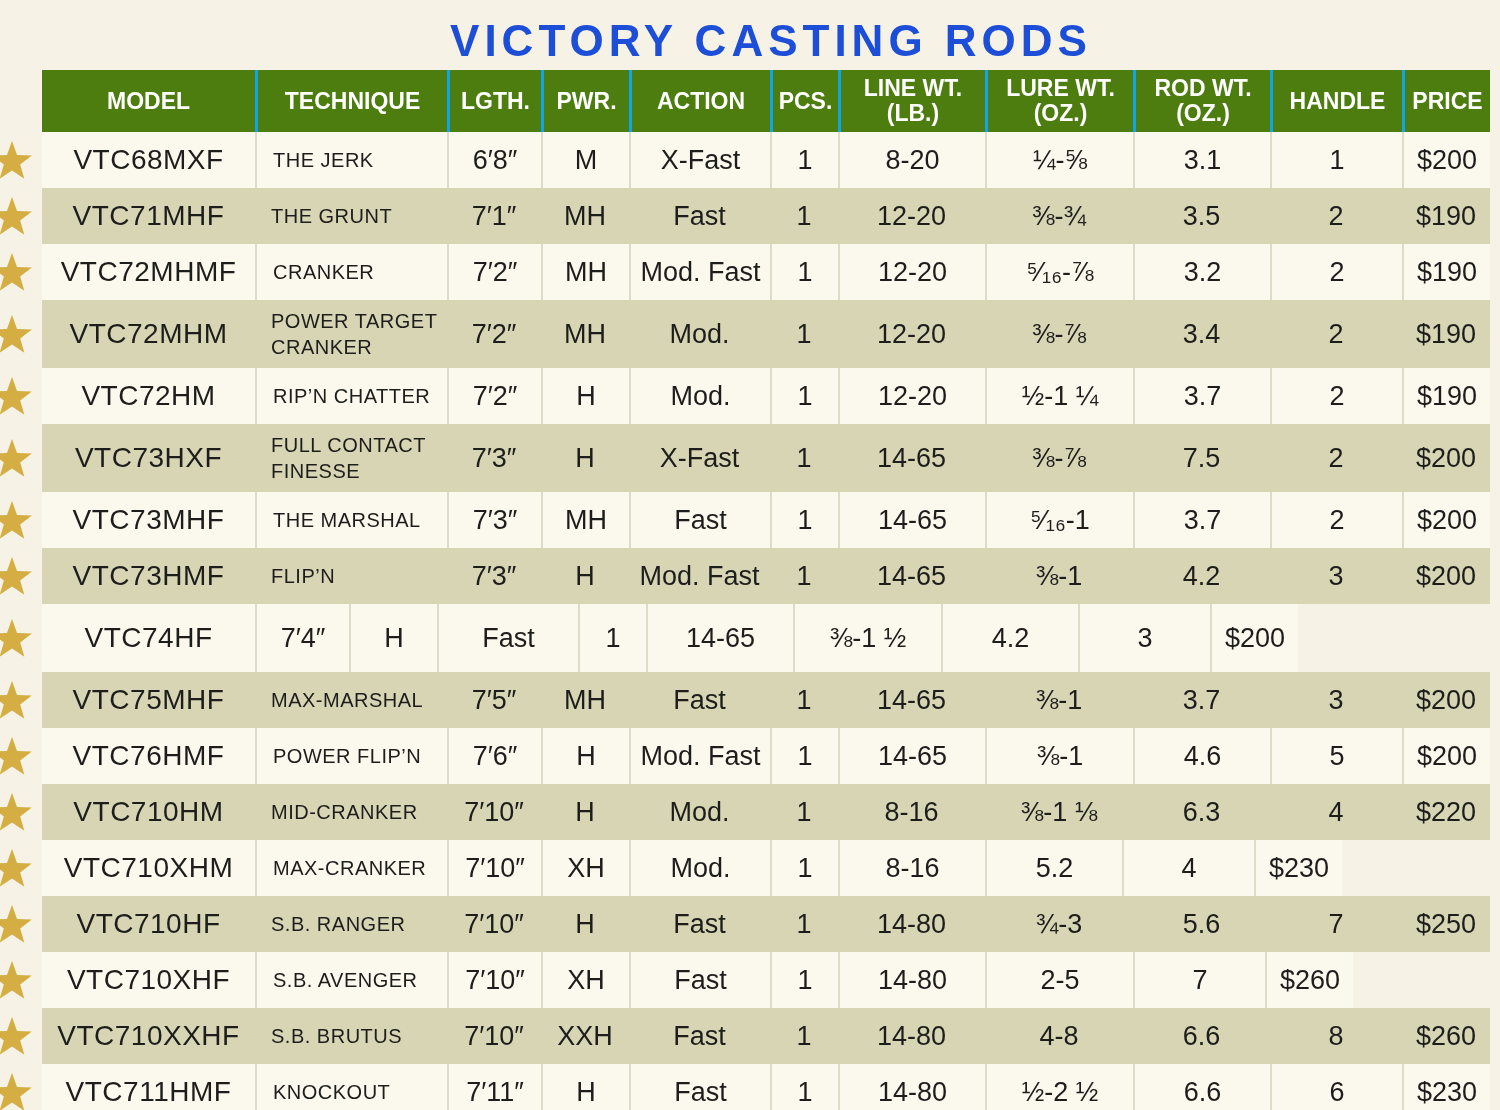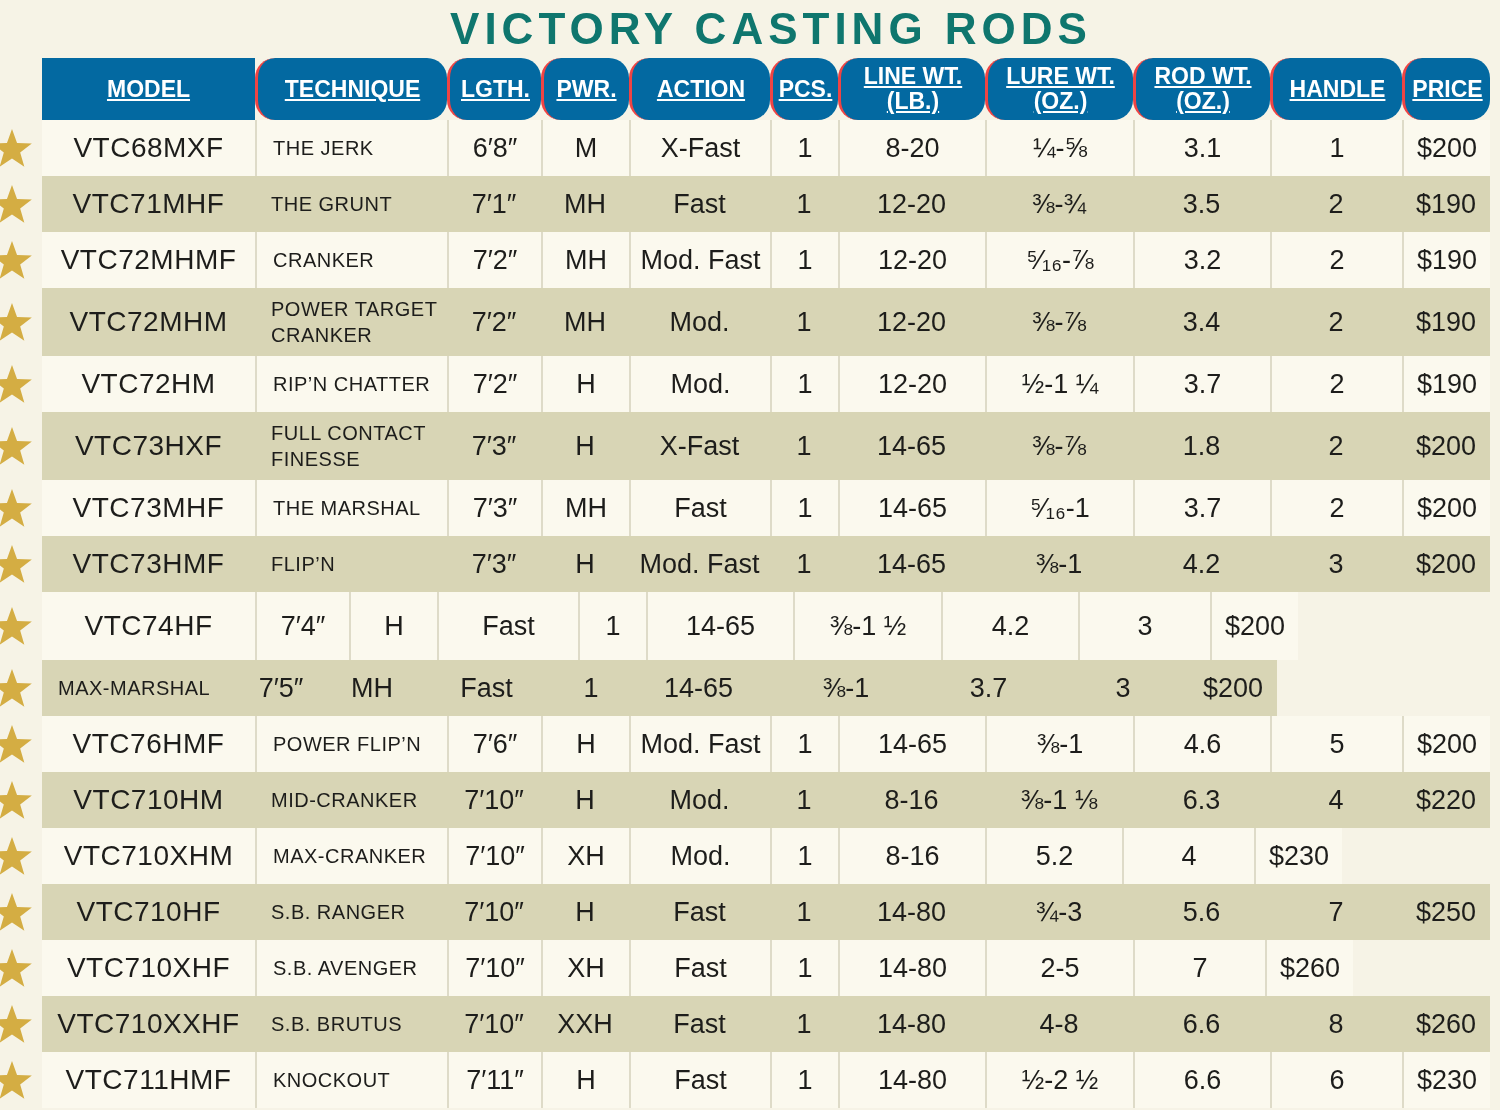--- a/index.html
+++ b/index.html
@@ -7,35 +7,35 @@
     width:1500px;height:1110px;overflow:hidden;
     background:#f6f3e6;
     font-family:"Liberation Sans","DejaVu Sans",sans-serif;
     color:#1d1d1b;
   }
   .title{
     margin:0 0 0 42px;
     height:58px;
     display:flex;align-items:center;justify-content:center;
     font-size:44px;font-weight:700;letter-spacing:5px;
-    color:#0f766e;
+    color:#1d4ed8;
     line-height:1;
-    padding-top:0;
+    padding-top:12px;
   }
   .table-wrap{width:1490px;}
   .header-row{display:flex;}
   .star-spacer{width:42px;flex:none;background:#f6f3e6;}
   .hcell{
-    background:#0369a1;color:#ffffff;
+    background:#4d7c0f;color:#ffffff;
     font-weight:700;font-size:23px;line-height:1.08;
     display:flex;align-items:center;justify-content:center;
     text-align:center;white-space:pre-line;
-    height:62px;flex:none;box-sizing:border-box;text-decoration:underline;
+    height:62px;flex:none;box-sizing:border-box;
   }
-  .hcell + .hcell{border-left:3px solid #ef4444;border-radius:20px;}
+  .hcell + .hcell{border-left:3px solid #0ea5e9;}
   .row{display:flex;}
   .star-cell{
     width:42px;flex:none;background:#f6f3e6;
     display:flex;align-items:center;
     overflow:hidden;
   }
   .star{width:42px;height:40px;flex:none;margin-left:-9px;}
   .star path{fill:#d4ad43;}
   .cells{display:flex;flex:none;}
   .cell{
@@ -201,21 +201,21 @@
     <div class="cells">
       <div class="cell c-model">VTC73HXF</div>
       <div class="cell c-technique">FULL CONTACT
 FINESSE</div>
       <div class="cell c-length">7′3″</div>
       <div class="cell c-power">H</div>
       <div class="cell c-action">X-Fast</div>
       <div class="cell c-pieces">1</div>
       <div class="cell c-line_wt">14-65</div>
       <div class="cell c-lure_wt">⅜-⅞</div>
-      <div class="cell c-rod_wt">1.8</div>
+      <div class="cell c-rod_wt">7.5</div>
       <div class="cell c-handle">2</div>
       <div class="cell c-price">$200</div>
     </div>
   </div>
         <div class="row">
     <div class="star-cell">
       <svg class="star" viewBox="0 0 24 23" aria-hidden="true">
         <path d="M12 0.6 L14.9 8.6 L23.4 8.9 L16.7 14.1 L19.1 22.3 L12 17.5 L4.9 22.3 L7.3 14.1 L0.6 8.9 L9.1 8.6 Z"></path>
       </svg>
     </div>
@@ -272,20 +272,21 @@
       <div class="cell c-price">$200</div>
     </div>
   </div>
         <div class="row">
     <div class="star-cell">
       <svg class="star" viewBox="0 0 24 23" aria-hidden="true">
         <path d="M12 0.6 L14.9 8.6 L23.4 8.9 L16.7 14.1 L19.1 22.3 L12 17.5 L4.9 22.3 L7.3 14.1 L0.6 8.9 L9.1 8.6 Z"></path>
       </svg>
     </div>
     <div class="cells">
+      <div class="cell c-model">VTC75MHF</div>
       <div class="cell c-technique">MAX-MARSHAL</div>
       <div class="cell c-length">7′5″</div>
       <div class="cell c-power">MH</div>
       <div class="cell c-action">Fast</div>
       <div class="cell c-pieces">1</div>
       <div class="cell c-line_wt">14-65</div>
       <div class="cell c-lure_wt">⅜-1</div>
       <div class="cell c-rod_wt">3.7</div>
       <div class="cell c-handle">3</div>
       <div class="cell c-price">$200</div>

